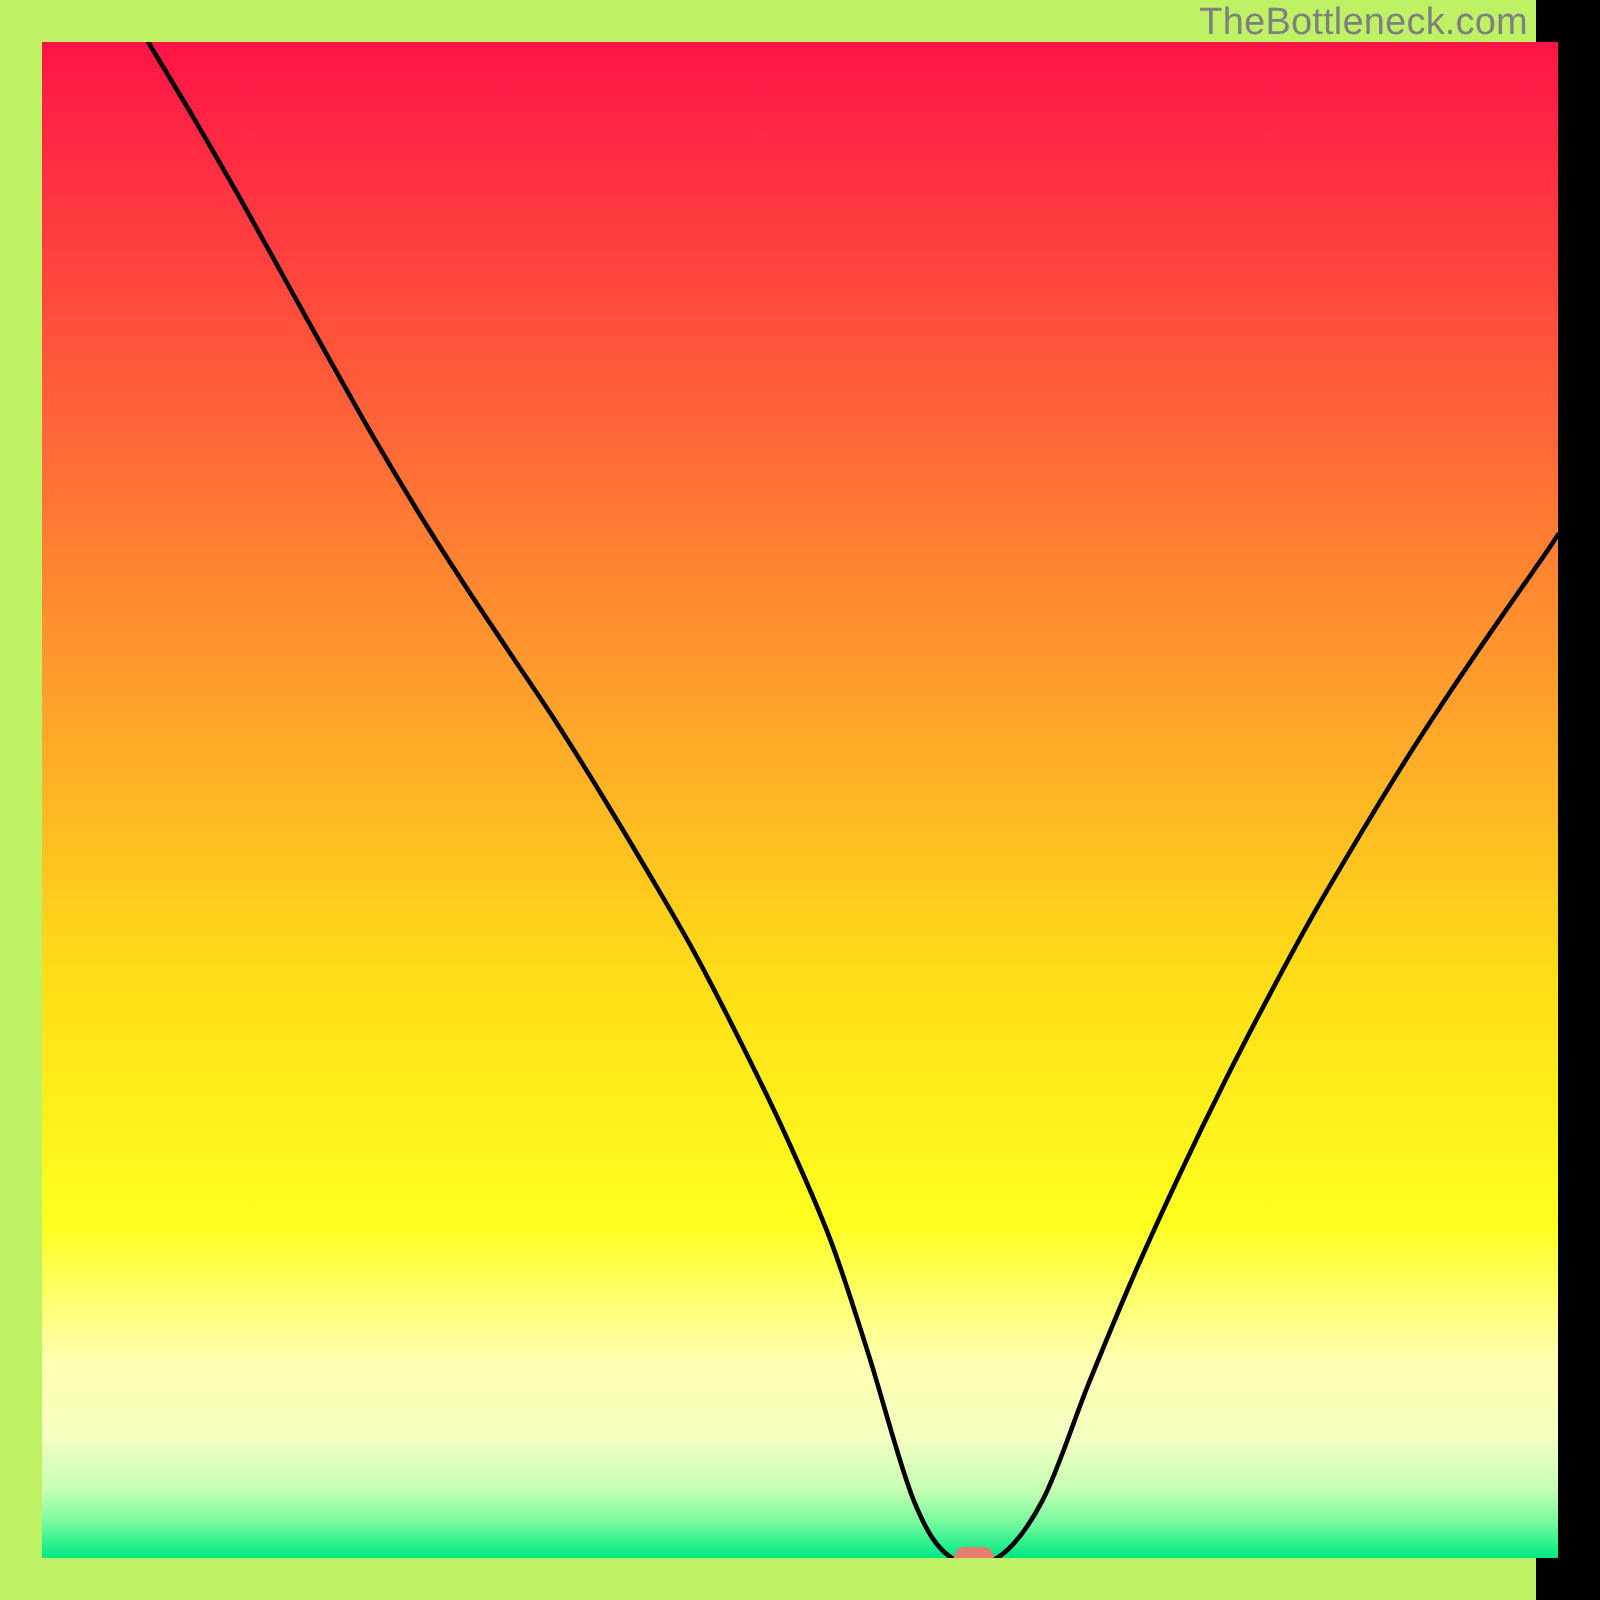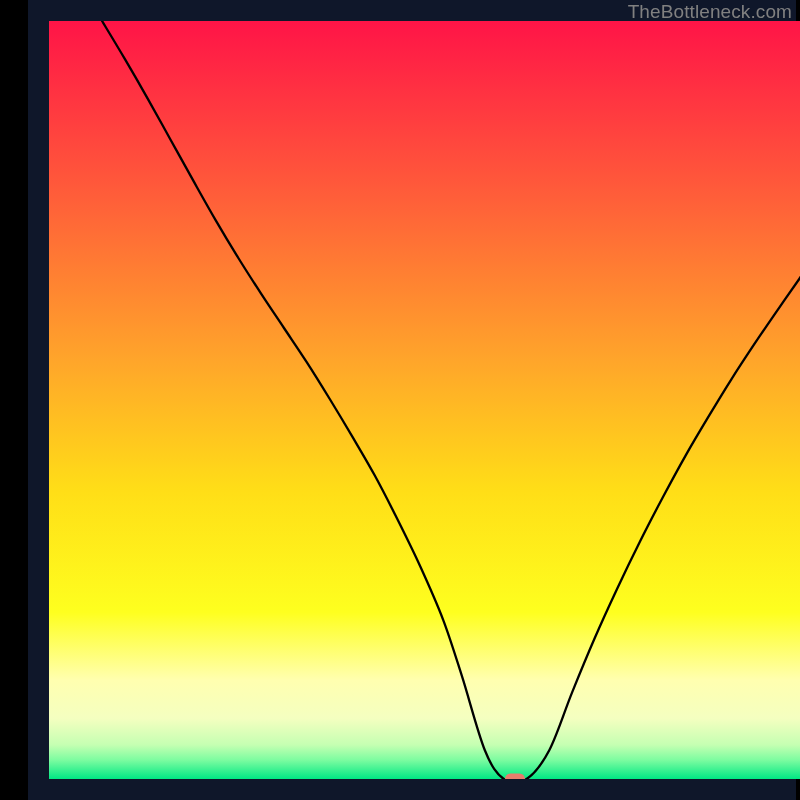--- a/index.html
+++ b/index.html
@@ -8,22 +8,21 @@
     width: 800px;
     height: 800px;
     background: #000;
     font-family: Arial, Helvetica, sans-serif;
     overflow: hidden;
   }
   .frame {
     position: relative;
     width: 768px;
     height: 800px;
-    background: #0f172a;
-    margin-left: 28px;
+    background: #bef264;
   }
   .plot-wrap {
     position: absolute;
     left: 21px;
     top: 21px;
     width: 758px;
     height: 758px;
   }
   .plot-area {
     position: absolute;

